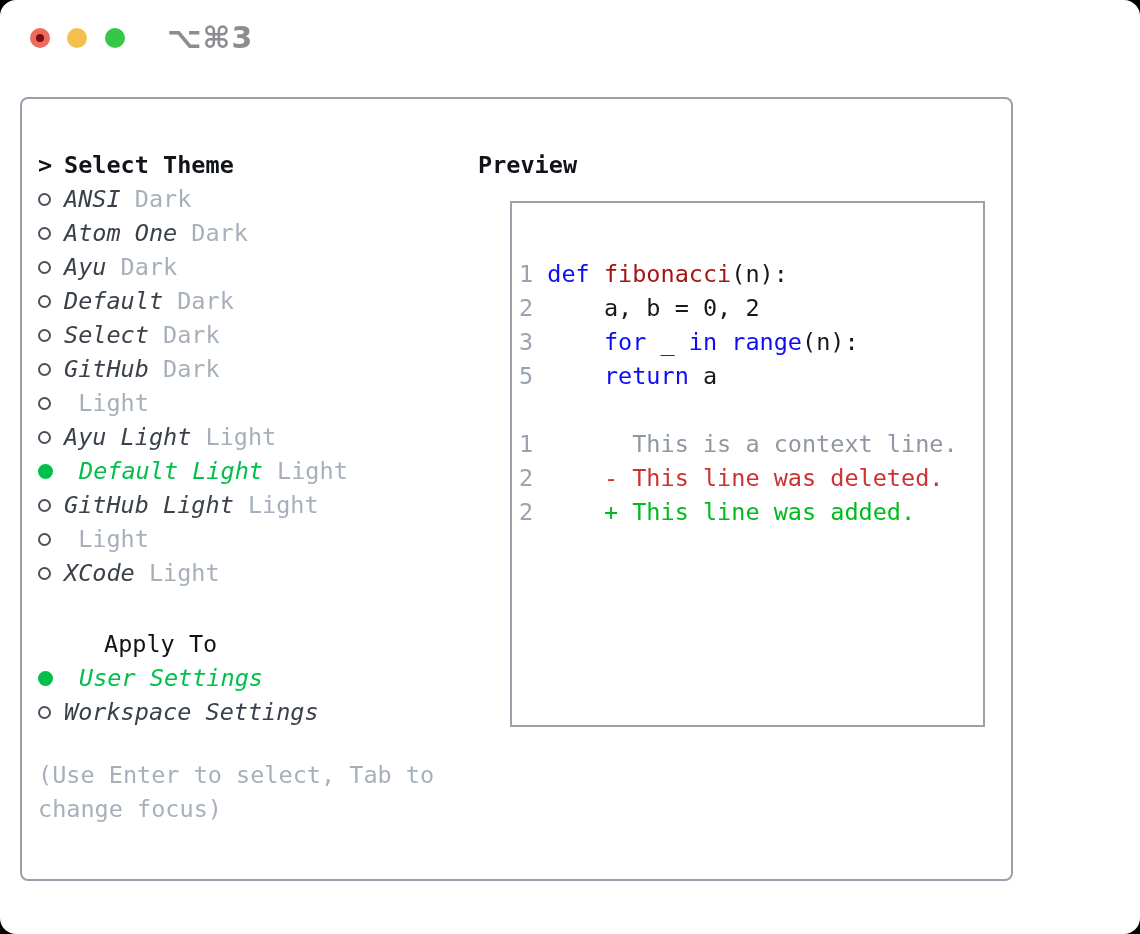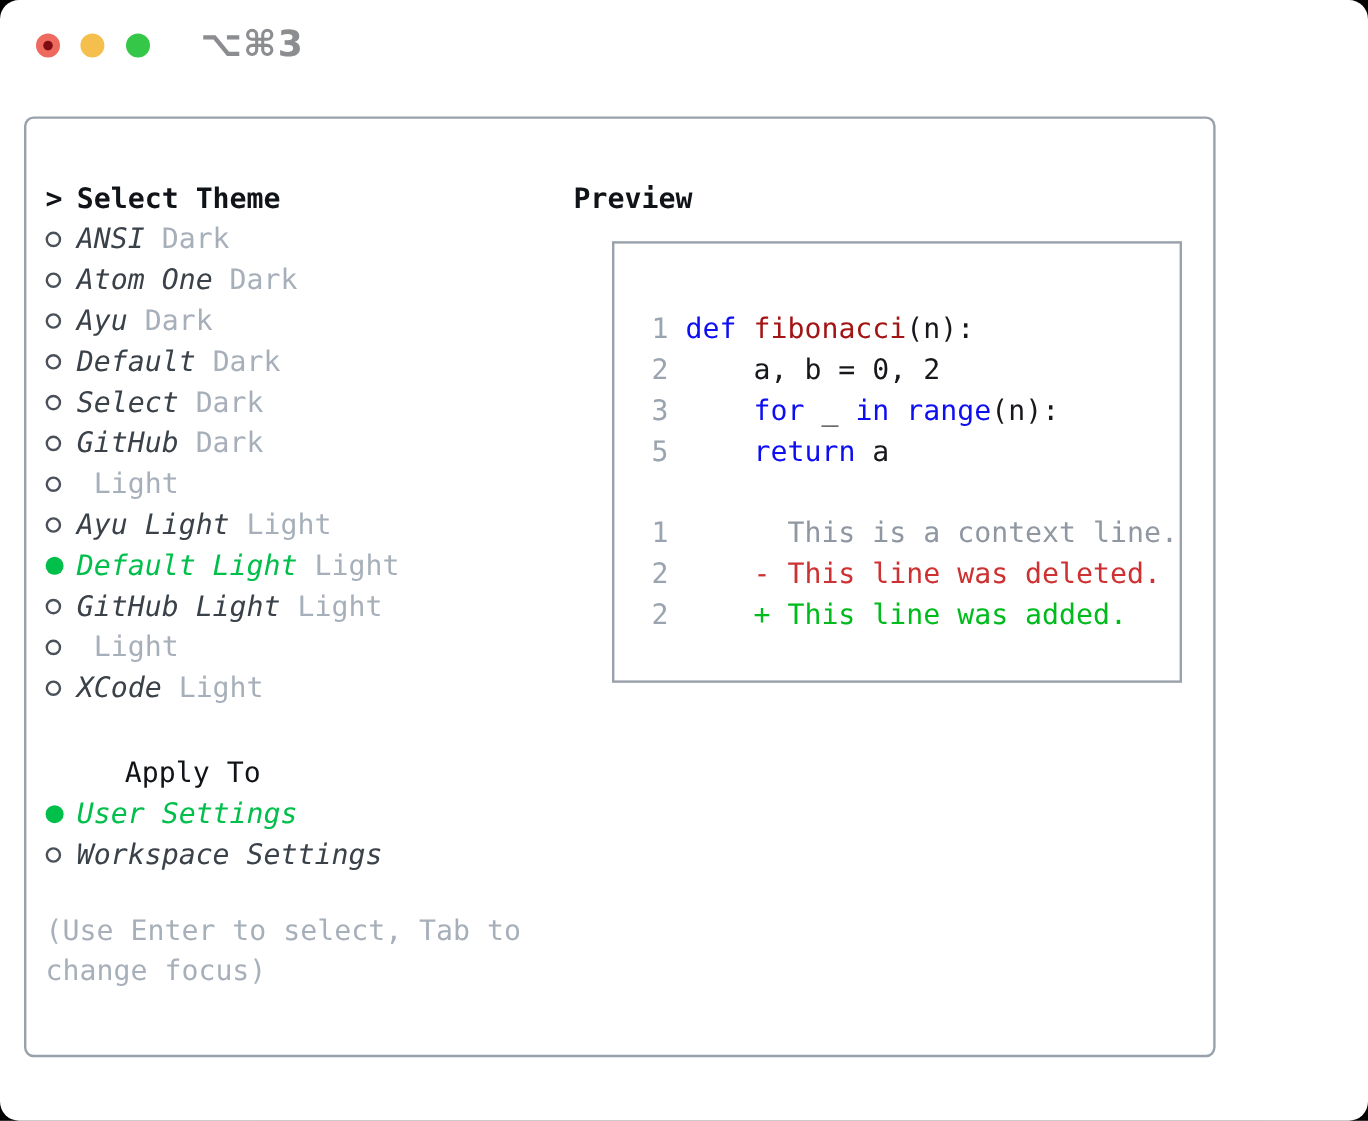--- a/index.html
+++ b/index.html
@@ -36,36 +36,35 @@
   .theme-list{top:49px;}
   .apply-list{top:528px;}
   .row{display:flex;align-items:center;height:34px;white-space:pre;}
   .marker{width:26px;display:flex;align-items:center;flex:0 0 26px;}
   .caret{font-weight:bold;color:var(--text-dark,#101317);}
   .hdr-label{font-weight:bold;color:var(--text-dark,#101317);}
   .plain-hdr{color:var(--text-dark,#15181c);margin-left:40px;}
   .dot{width:9px;height:9px;border:2.5px solid #4a515b;border-radius:50%;box-sizing:content-box;}
   .dot.sel{width:15px;height:15px;border:none;background:var(--selection-green,#00bf4a);}
   .label{color:var(--text-name,#3a4149);font-style:italic;}
-  .row.selected .label{color:var(--selection-green,#00bf4a);}
+  .row.selected .label{color:var(--selection-green,#00bf4a);margin-left:15px;}
   .variant{color:var(--muted,#a7b0ba);margin-left:14.15px;}
   .hint{
     position:absolute;left:16px;top:659px;width:450px;
     color:var(--muted,#a7b0ba);
   }
   
   .preview-title{
     position:absolute;left:456px;top:49px;
     font-weight:bold;color:var(--text-dark,#101317);
   }
   .preview-box{
-    position:absolute;left:488px;top:102px;width:475px;height:368px;
+    position:absolute;left:488px;top:102px;width:475px;height:526px;
     border:2px solid var(--border,#99a1ab);box-sizing:border-box;
     background:#fff;
-    padding-left:24px;
   }
   .code{padding:54px 0 0 7px;}
   .pline{height:34px;white-space:pre;color:var(--code-plain,#16181c);}
   .pline .num{color:var(--linenum,#9aa3b0);}
   .pline .kw{color:var(--keyword-blue,#0e0ef2);}
   .pline .fn{color:var(--function-red,#a31515);}
   .pline .ctx{color:var(--context-gray,#8f98a2);}
   .pline .del{color:var(--deleted-red,#cd3131);}
   .pline .add{color:var(--added-green,#00bb1c);}
 </style>

